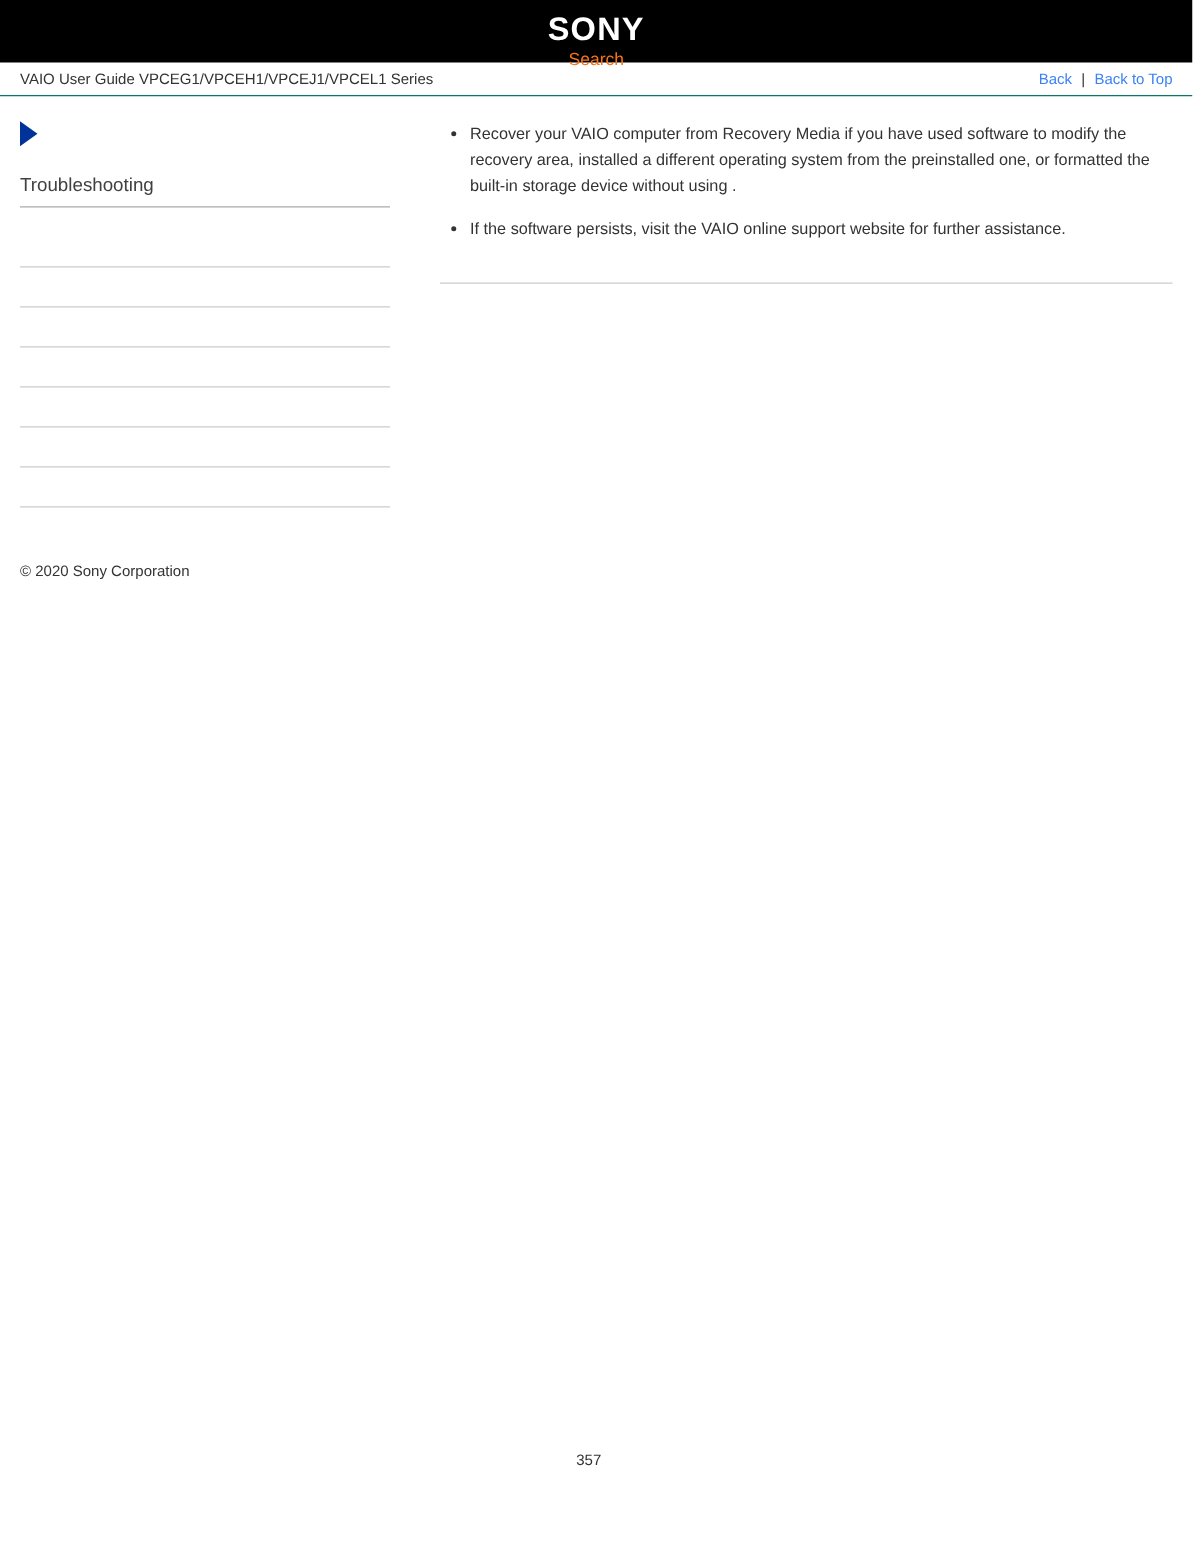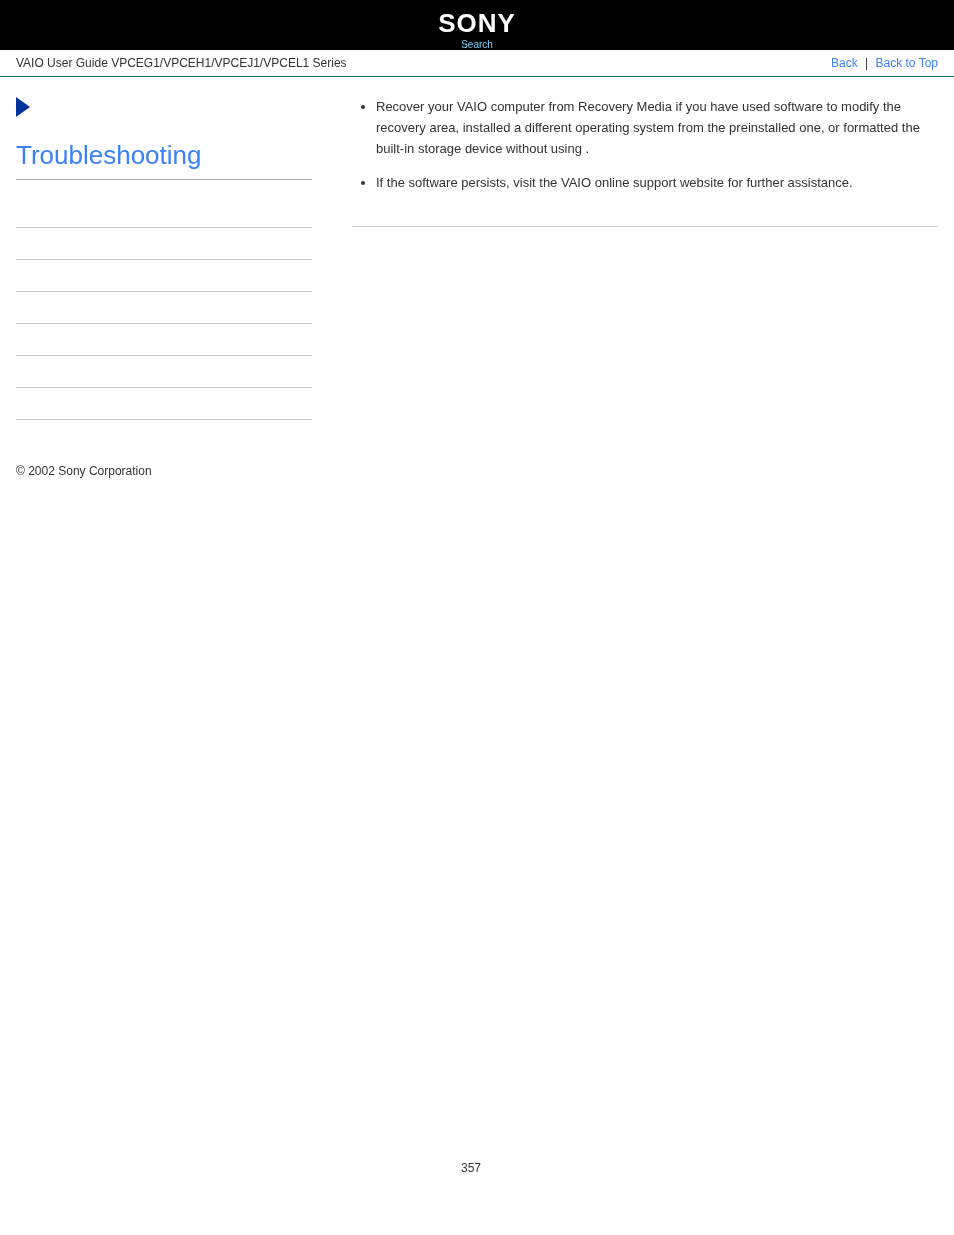--- a/index.html
+++ b/index.html
@@ -26,22 +26,22 @@
       flex-direction: column;
     }
     .sony-logo {
       color: #fff;
       font-size: 26px;
       font-weight: 900;
       font-family: 'Arial Black', Arial, sans-serif;
       letter-spacing: 1px;
     }
     .search-btn {
-      color: #7dd3fc;
-      font-size: 10px;
+      color: #f97316;
+      font-size: 14px;
       background: none;
       border: none;
       cursor: pointer;
     }
     
     .breadcrumb-bar {
       display: flex;
       justify-content: space-between;
       align-items: center;
       padding: 6px 16px;
@@ -75,23 +75,23 @@
     .chevron-icon {
       display: inline-block;
       width: 0;
       height: 0;
       border-top: 10px solid transparent;
       border-bottom: 10px solid transparent;
       border-left: 14px solid #003399;
       margin-bottom: 20px;
     }
     .section-title {
-      font-size: 26px;
+      font-size: 15px;
       font-weight: normal;
-      color: #3b82f6;
+      color: #404040;
       padding-bottom: 8px;
       border-bottom: 1px solid #aaa;
     }
     .sidebar-links {
       margin-top: 16px;
     }
     .sidebar-link-item {
       border-bottom: 1px solid #ccc;
       padding: 8px 0;
       height: 32px;
@@ -172,16 +172,16 @@
   <div class="content-area">
     <ul>
       <li>Recover your VAIO computer from Recovery Media if you have used software to modify the recovery area, installed a different operating system from the preinstalled one, or formatted the built-in storage device without using                .</li>
       <li>If the software persists, visit the VAIO online support website for further assistance.</li>
     </ul>
     <hr class="content-divider">
   </div>
 </div>
 
 <div class="footer">
-  <span>© 2002 Sony Corporation</span>
+  <span>© 2020 Sony Corporation</span>
 </div>
 
 <div class="page-number">357</div>
 
 </body></html>

